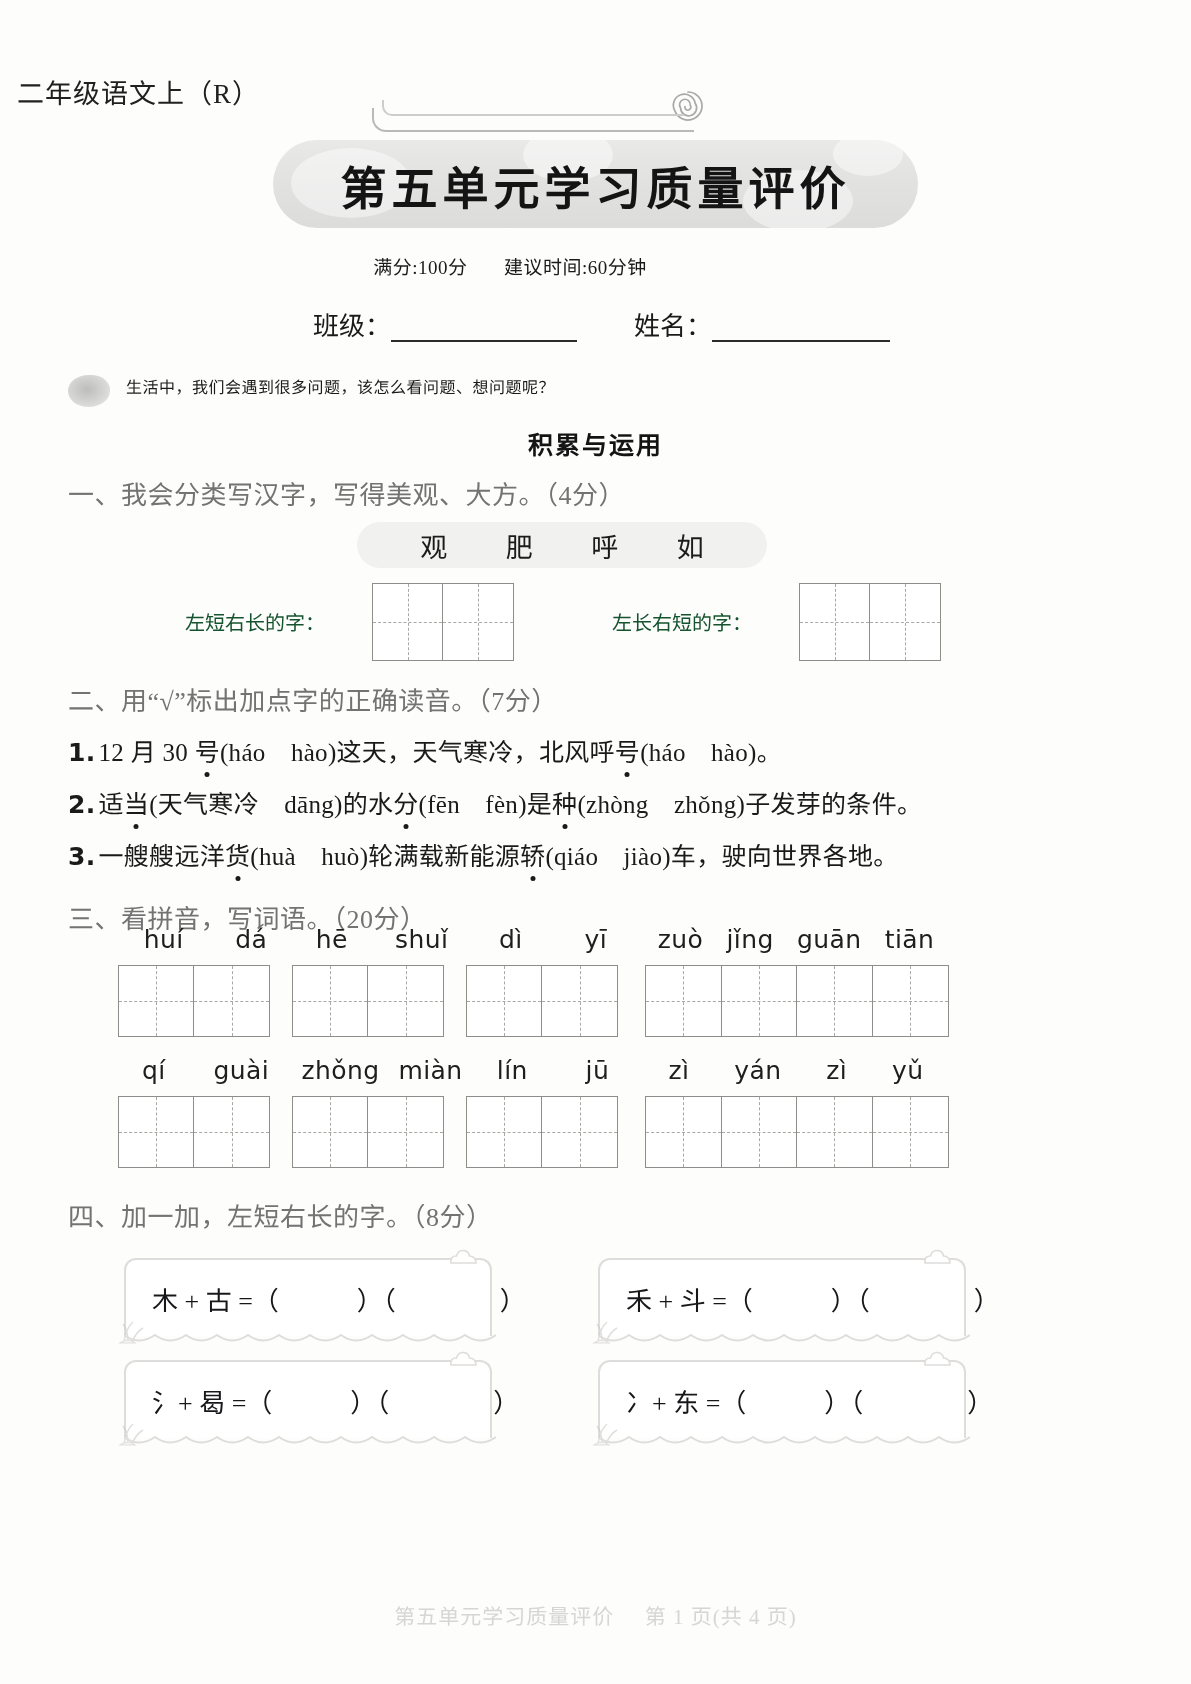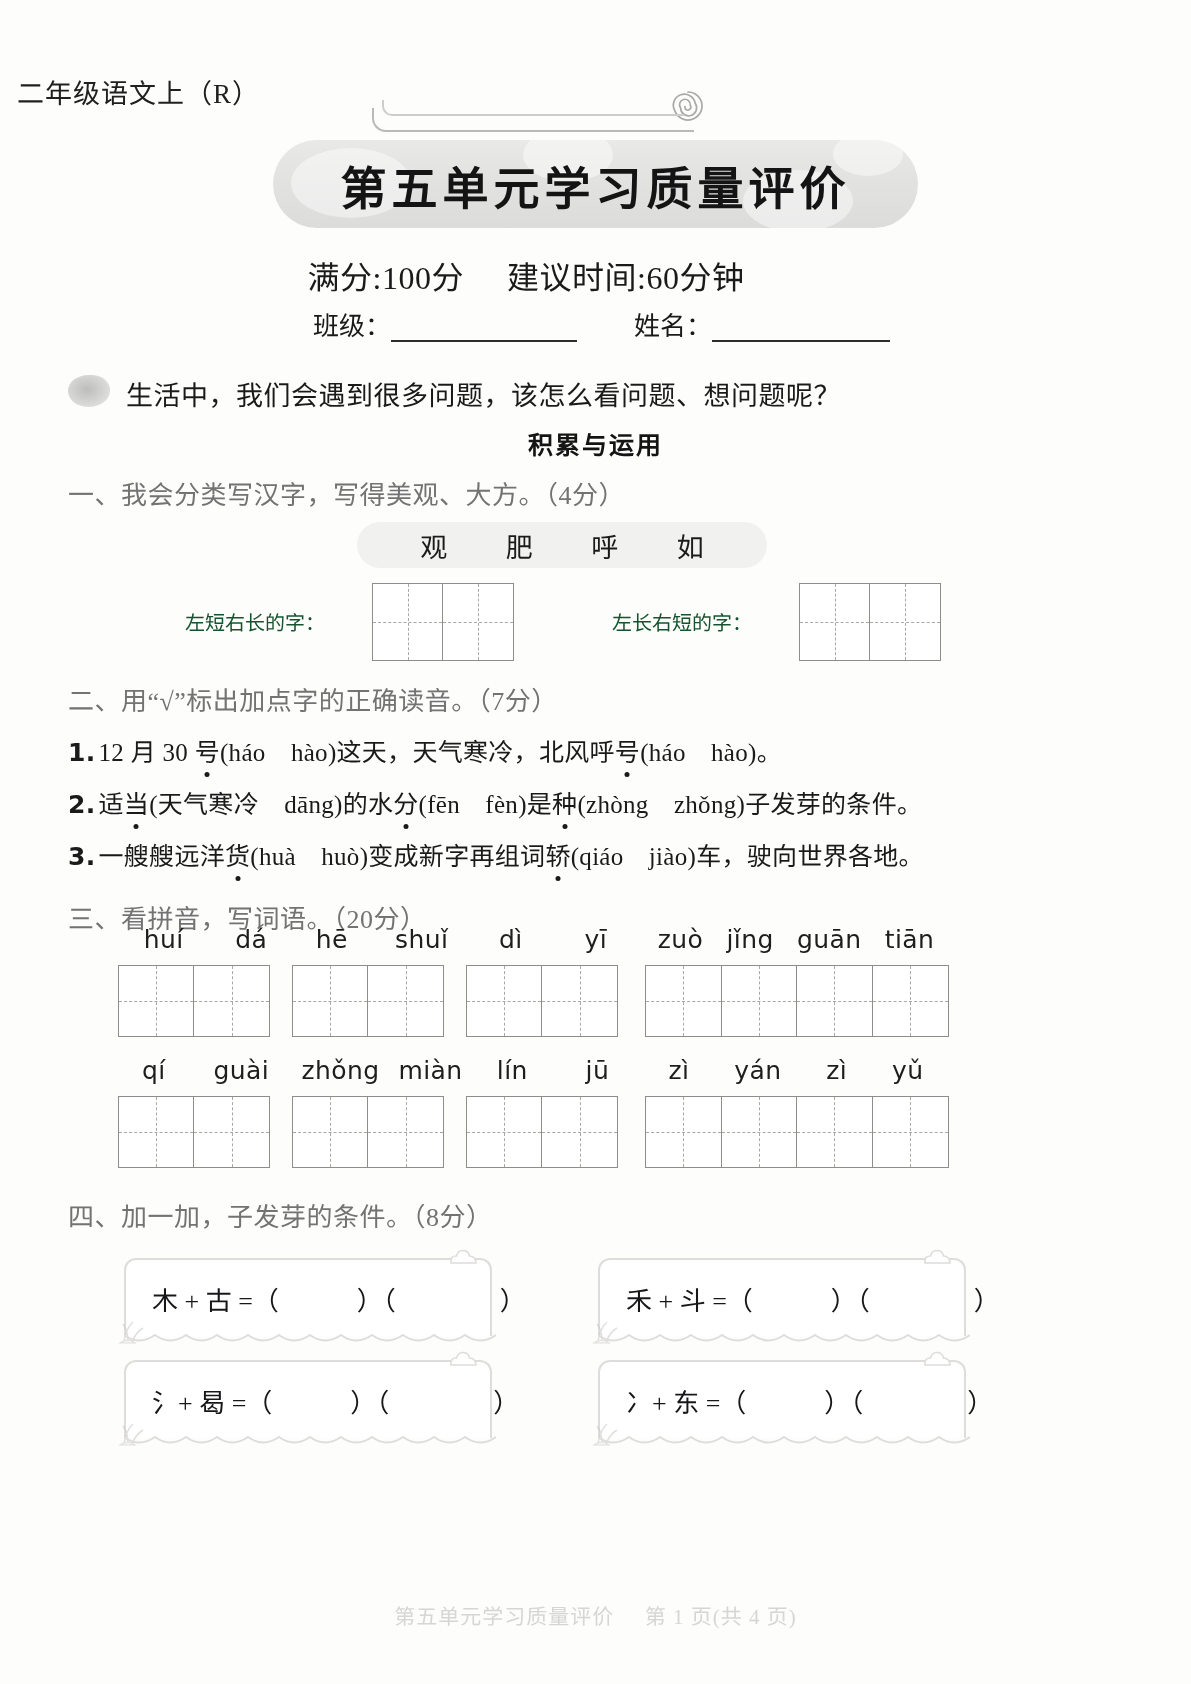--- a/index.html
+++ b/index.html
@@ -84,24 +84,24 @@
     font-family: "DejaVu Serif", "Liberation Serif", serif;
     font-weight: bold;
     font-size: 46px;
     letter-spacing: 5px;
     color: #141414;
   }
 
   .meta-line {
     position: absolute;
     top: 252px;
-    left: 16px;
+    left: 0;
     width: 1020px;
     text-align: center;
-    font-size: 32px;
+    font-size: 19px;
     letter-spacing: .5px;
   }
   .meta-line .gap { display:inline-block; width: 26px; }
 
   .idrow {
     position: absolute;
     top: 305px;
     left: 0;
     width: 1191px;
     text-align: center;
@@ -125,21 +125,21 @@
     left: 68px;
     width: 42px;
     height: 32px;
     background: radial-gradient(ellipse at 45% 45%, #bdbdbb 0%, #d8d8d6 60%, #eeeeec 100%);
     border-radius: 50% 46% 52% 50%;
   }
   .intro-text {
     position: absolute;
     top: 374px;
     left: 126px;
-    font-size: 27px;
+    font-size: 16px;
     letter-spacing: .5px;
     white-space: nowrap;
   }
 
   .section-banner {
     position: absolute;
     top: 422px;
     left: 0;
     width: 1191px;
     text-align: center;
@@ -402,21 +402,21 @@
 
   <div class="sent" style="top:732px;">
     <span class="num">1.</span><span>12 月 30 </span><span class="dotted">号</span><span>(háo　hào)这天，天气寒冷，北风呼</span><span class="dotted">号</span><span>(háo　hào)。</span>
   </div>
 
   <div class="sent" style="top:784px;">
     <span class="num">2.</span><span>适</span><span class="dotted">当</span><span>(天气寒冷　dāng)的水</span><span class="dotted">分</span><span>(fēn　fèn)是</span><span class="dotted">种</span><span>(zhòng　zhǒng)子发芽的条件。</span>
   </div>
 
   <div class="sent" style="top:836px;">
-    <span class="num">3.</span><span>一艘艘远洋</span><span class="dotted">货</span><span>(huà　huò)变成新字再组词</span><span class="dotted">轿</span><span>(qiáo　jiào)车，驶向世界各地。</span>
+    <span class="num">3.</span><span>一艘艘远洋</span><span class="dotted">货</span><span>(huà　huò)轮满载新能源</span><span class="dotted">轿</span><span>(qiáo　jiào)车，驶向世界各地。</span>
   </div>
 
   <div class="q-head" style="top:898px;">三、看拼音，写词语。（20分）</div>
 
   <div class="py-row" style="top:925px;left:118px;width:175px;">
     <span>huí</span>
     <span>dá</span>
   </div>
   <div class="py-row" style="top:925px;left:292px;width:180px;">
     <span>hē</span>
@@ -483,21 +483,21 @@
     <div class="cell" style="width:76px;"></div>
     <div class="cell" style="width:76px;"></div>
   </div>
   <div class="grid" style="top:1096px;left:645px;width:304px;height:72px;">
     <div class="cell" style="width:76px;"></div>
     <div class="cell" style="width:76px;"></div>
     <div class="cell" style="width:76px;"></div>
     <div class="cell" style="width:76px;"></div>
   </div>
 
-  <div class="q-head" style="top:1196px;">四、加一加，子发芽的条件。（8分）</div>
+  <div class="q-head" style="top:1196px;">四、加一加，左短右长的字。（8分）</div>
 
   <div class="cloudbox" style="top:1258px;left:124px;">
     <svg class="puff" viewBox="0 0 30 17">
       <path d="M3 16 q-1 -7 5.5 -7 q1.5 -6 7 -5.5 q5 .4 6 5.5 q6 0 6.5 7z" fill="#fff" stroke="#dedddb" stroke-width="1.6"></path>
     </svg>
     <span class="expr">木 + 古 =（　　　）（　　　　）</span>
     <svg class="grass" viewBox="0 0 36 32">
       <path d="M6 30 q2 -14 9 -20 M10 30 q0 -12 -5 -18 M14 30 q4 -10 11 -14" fill="none" stroke="#c7c6c3" stroke-width="1.5"></path>
       <path d="M2 31 q8 -6 15 0z" fill="#efefed" stroke="#c7c6c3" stroke-width="1.2"></path>
     </svg>

